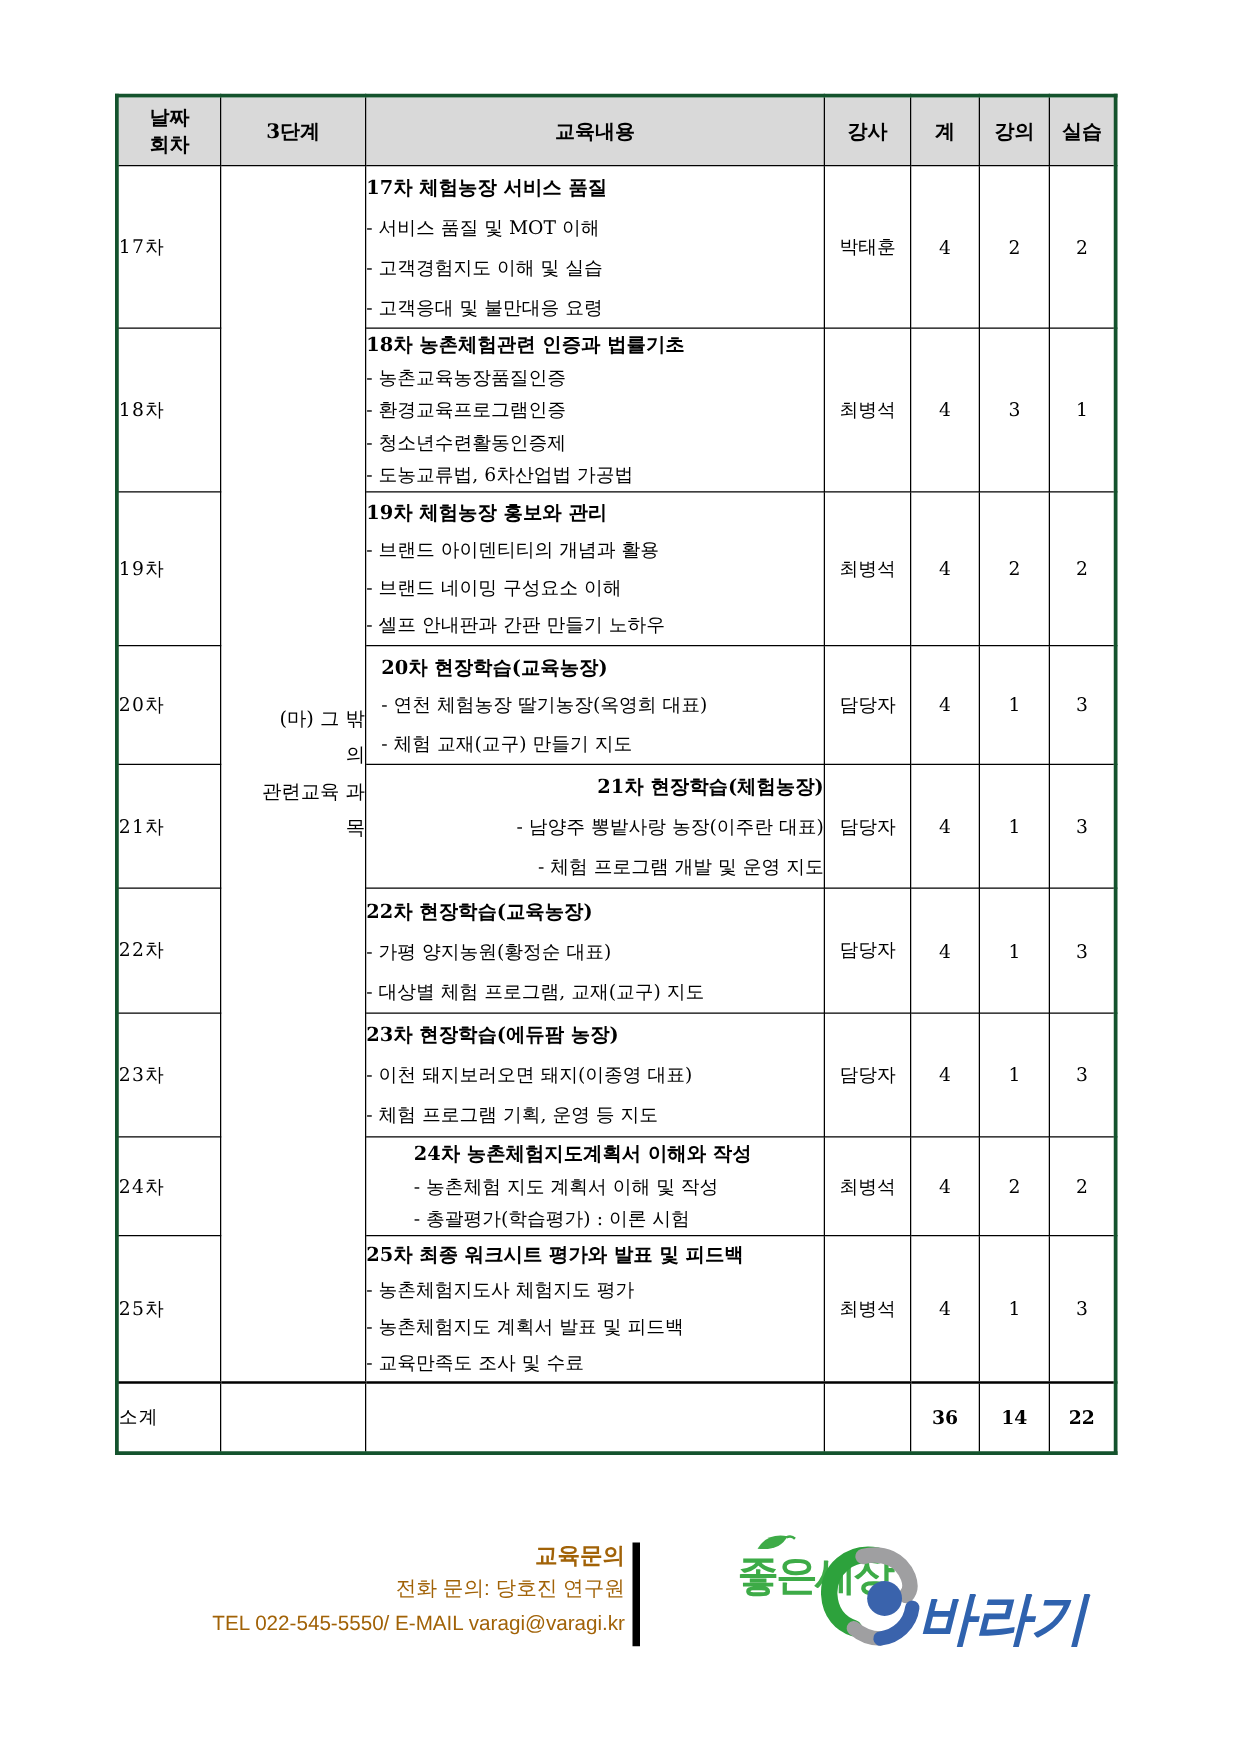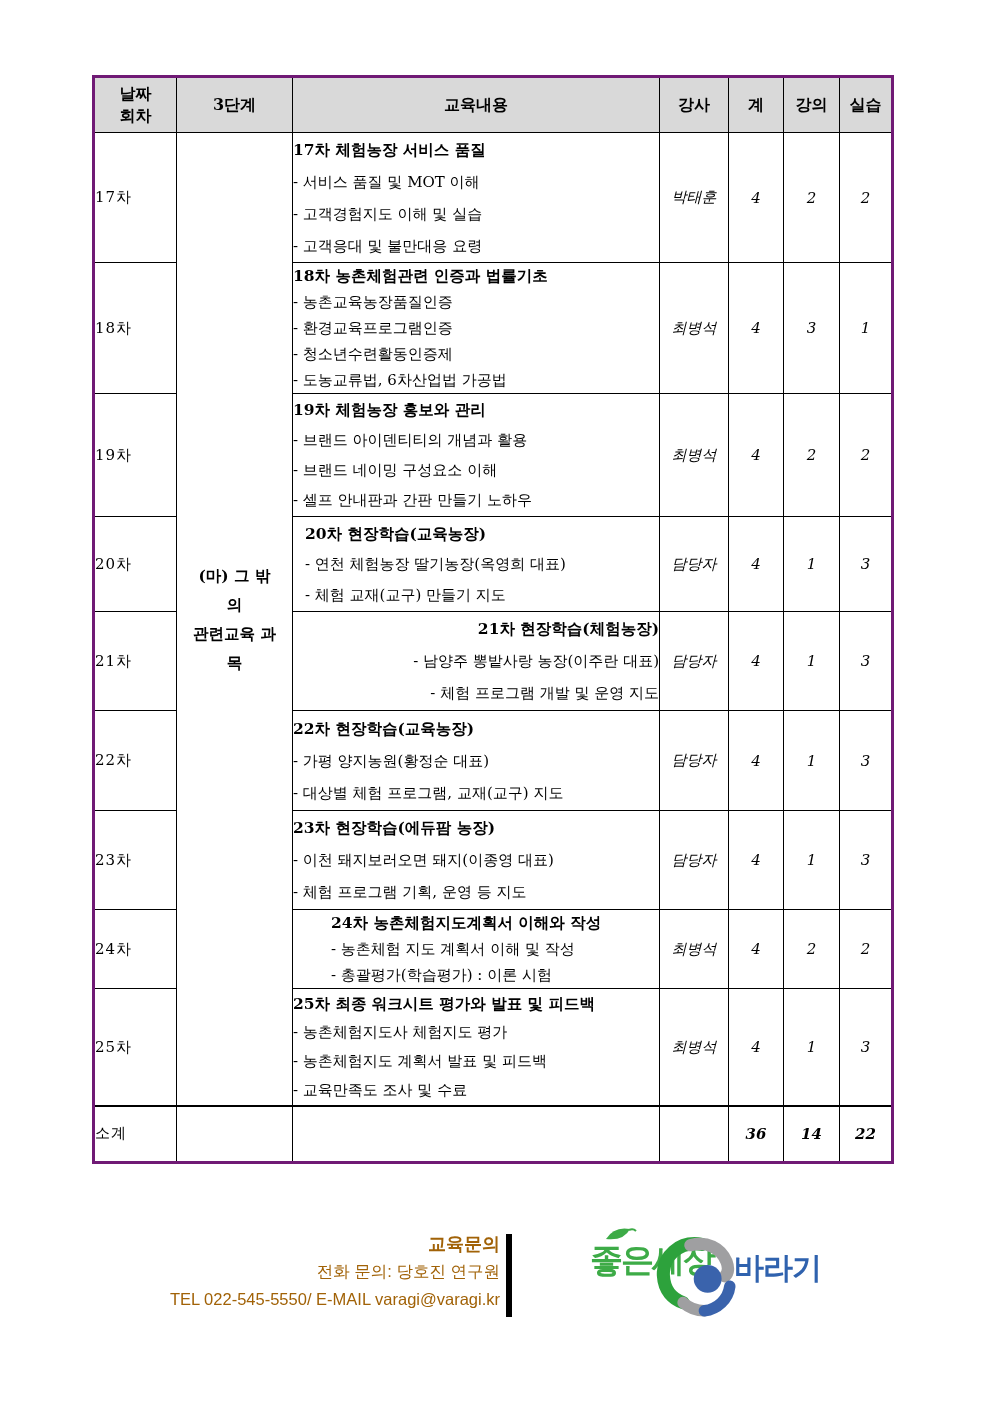--- a/index.html
+++ b/index.html
@@ -3,40 +3,40 @@
 <meta charset="utf-8">
 <style>
   html,body{margin:0;padding:0;background:#ffffff;}
   body{width:992px;height:1403px;position:relative;font-family:"DejaVu Serif",serif;color:#000;}
   .page{position:absolute;inset:0;background:#fff;}
 
   
   table.curriculum{
     position:absolute;left:92px;top:75px;
     border-collapse:collapse;table-layout:fixed;
-    border:3px solid #701a75;
+    border:3px solid #14532d;
   }
   table.curriculum th, table.curriculum td{
     border:1px solid #000;padding:0;overflow:hidden;vertical-align:middle;
   }
   thead tr{height:56px;}
   thead th{
     background:#d9d9d9;border-bottom:2px solid #000;
     font-weight:bold;font-size:16px;text-align:center;line-height:1.35;
   }
   tr.r17{height:130px;} tr.r18{height:131px;} tr.r19{height:123px;}
   tr.r20{height:95px;}  tr.r21{height:99px;}  tr.r22{height:100px;}
   tr.r23{height:99px;}  tr.r24{height:78px;}  tr.r25{height:117px;}
   tr.rsub{height:56px;}
   tr.rsub td{border-top:2px solid #000;}
 
   td.c-session{font-size:15px;letter-spacing:1px;}
-  td.c-stage{text-align:center;font-weight:bold;font-size:15.5px;line-height:29px;}
+  td.c-stage{text-align:right;font-weight:normal;font-size:15.5px;line-height:29px;}
   td.c-content{padding-left:13px;padding-right:4px;text-align:left;font-size:15px;}
-  td.c-center{text-align:center;font-size:15px;font-style:italic;}
+  td.c-center{text-align:center;font-size:15px;}
   .title{font-weight:bold;font-size:15.5px;}
   .bold-num{font-weight:bold;font-size:16px;}
 
   .r17 .ln{line-height:32px;} .r18 .ln{line-height:26px;} .r19 .ln{line-height:30px;}
   .r20 .ln{line-height:31px;margin-left:12px;} .r21 .ln{line-height:32px;text-align:right;} .r22 .ln{line-height:32px;}
   .r23 .ln{line-height:32px;} .r24 .ln{line-height:26px;margin-left:38px;} .r25 .ln{line-height:29px;}
 
   
   .contact{
     position:absolute;left:0;top:1231px;width:500px;text-align:right;
@@ -44,21 +44,21 @@
   }
   .contact-title{font-size:18px;font-weight:bold;line-height:26px;}
   .contact-line{font-size:16.5px;line-height:28px;}
   .vbar{position:absolute;left:506px;top:1234px;width:6px;height:83px;background:#000;}
 
   
   .logo{position:absolute;left:542px;top:1228px;width:340px;height:95px;font-family:"Liberation Sans",sans-serif;}
   .logo-left{position:absolute;left:4px;top:10px;font-size:33px;font-weight:bold;letter-spacing:-2px;margin-left:44px;}
   .logo-leaf{position:absolute;left:60px;top:-3px;}
   .logo-s{position:absolute;left:114px;top:8px;}
-  .logo-right{position:absolute;left:192px;top:20px;font-size:30px;font-weight:bold;letter-spacing:-1px;}
+  .logo-right{position:absolute;left:192px;top:36px;font-size:46px;font-weight:bold;letter-spacing:-1px;font-style:italic;}
 </style>
 </head>
 <body>
 
 <div class="page">
 
   <table class="curriculum">
     <colgroup>
       <col style="width:83px">
         <col style="width:116px">

